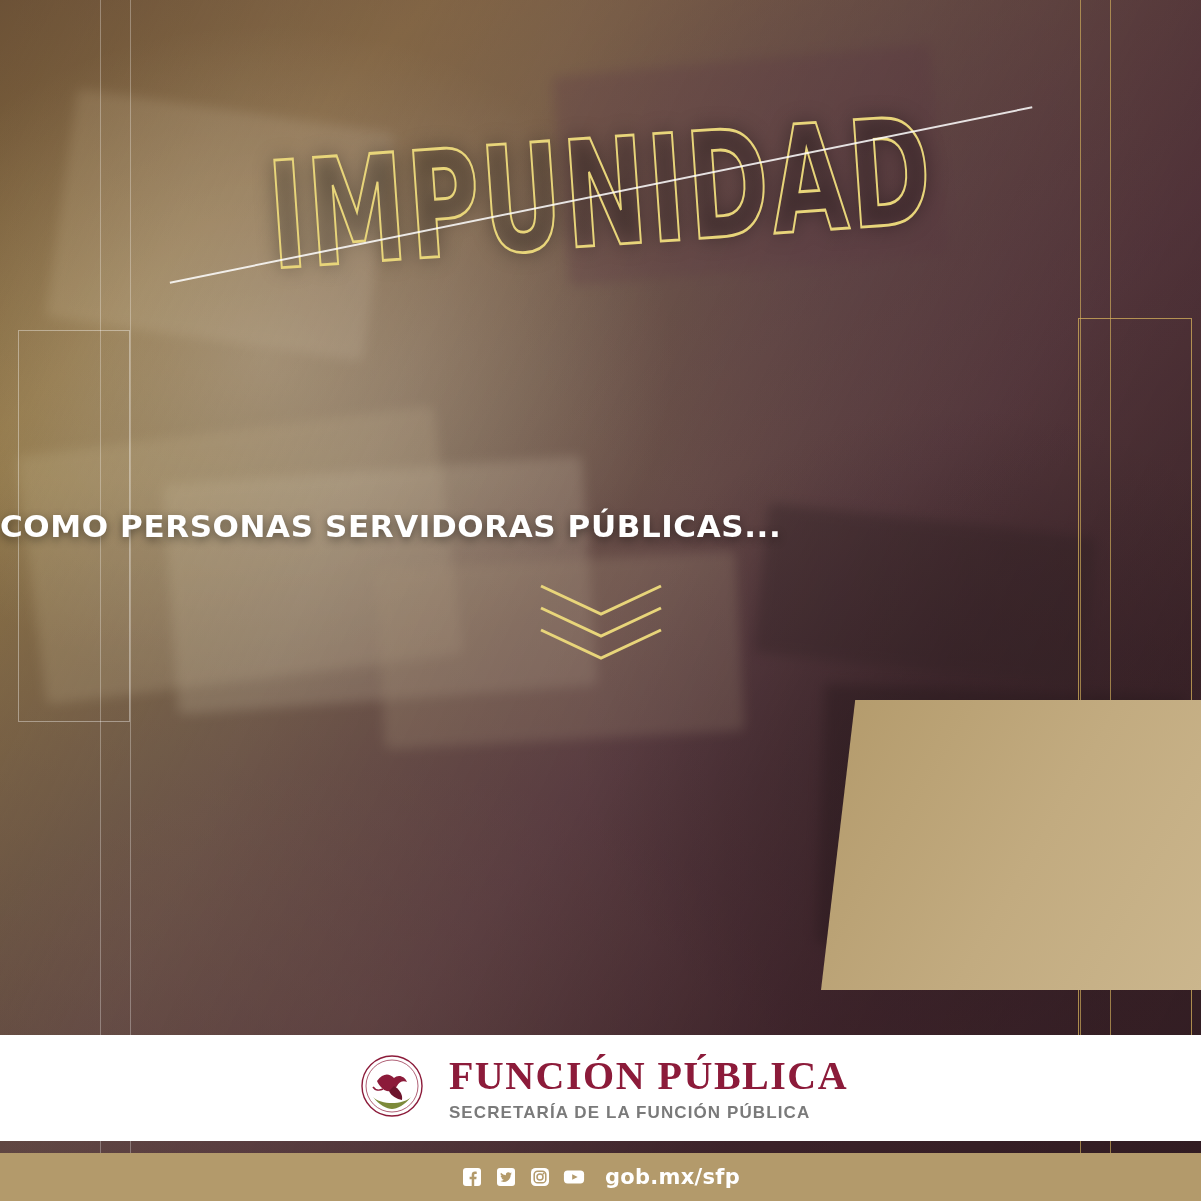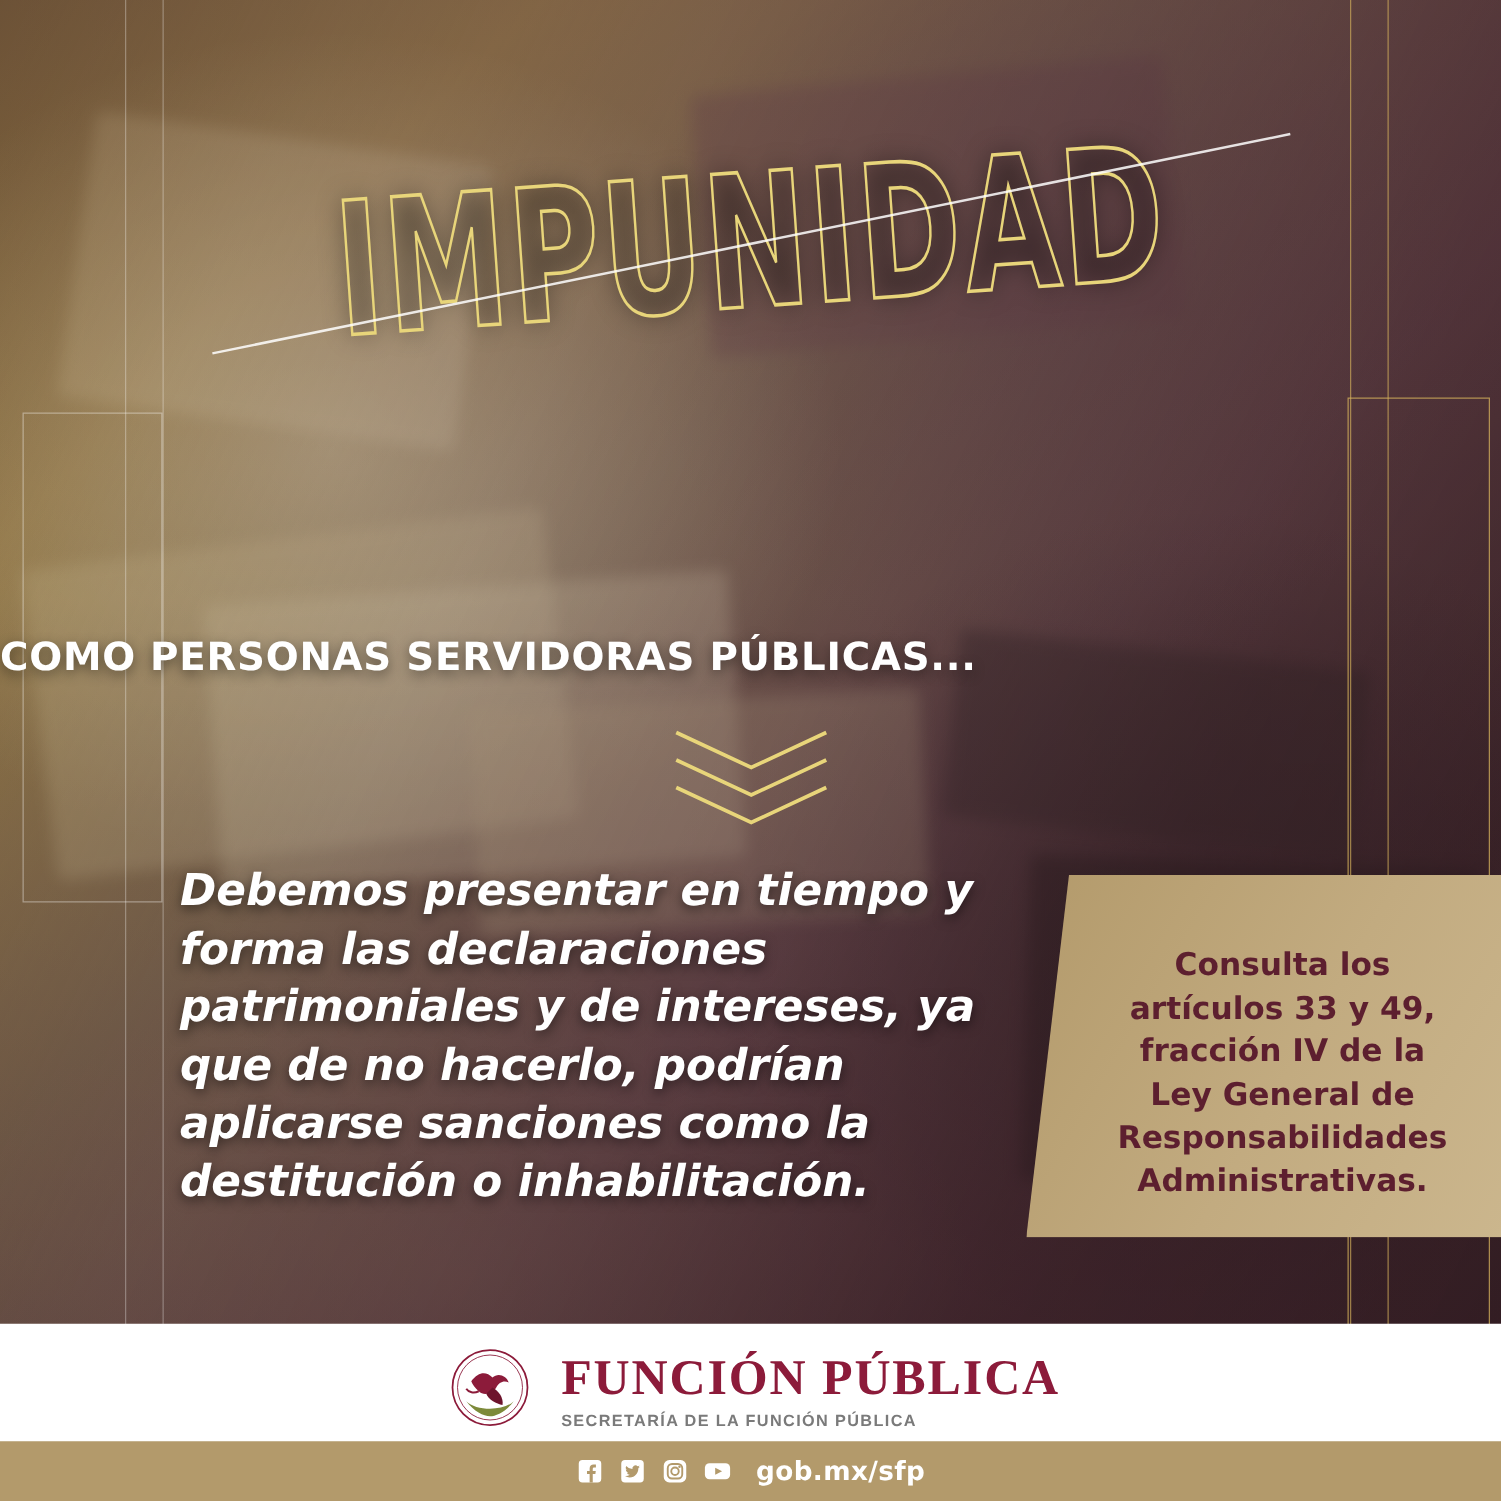--- a/index.html
+++ b/index.html
@@ -194,21 +194,21 @@
     font-family: "DejaVu Sans", sans-serif;
     font-weight: 700;
     font-size: 25px;
     line-height: 1.38;
   }
 
   
   .footer-white {
     position: absolute;
     left: 0; right: 0;
-    bottom: 36px;
+    bottom: 60px;
     height: 106px;
     background: #ffffff;
     display: flex;
     align-items: center;
     justify-content: center;
   }
   .logo-row { display: flex; align-items: center; gap: 18px; }
   .eagle {
     width: 78px; height: 70px;
     position: relative;
@@ -219,21 +219,21 @@
     font-family: "Liberation Serif", serif;
     font-weight: 700;
     font-size: 40px;
     letter-spacing: 1.5px;
     color: #8c1b3a;
   }
   .brand-sub {
     margin-top: 8px;
     font-family: "Liberation Sans", sans-serif;
     font-weight: 700;
-    font-size: 13px;
+    font-size: 17px;
     letter-spacing: 1.1px;
     color: #7a7a7a;
   }
 
   
   .footer-bar {
     position: absolute;
     left: 0; right: 0; bottom: 0;
     height: 48px;
     background: #b39a6b;
@@ -291,24 +291,22 @@
   <div class="subhead">COMO PERSONAS SERVIDORAS PÚBLICAS...</div>
 
   <div class="chevrons">
     <svg width="140" height="90" viewBox="0 0 140 90">
       <polyline points="10,8 70,36 130,8" fill="none" stroke="#e8d57a" stroke-width="3"></polyline>
       <polyline points="10,30 70,58 130,30" fill="none" stroke="#e8d57a" stroke-width="3"></polyline>
       <polyline points="10,52 70,80 130,52" fill="none" stroke="#e8d57a" stroke-width="3"></polyline>
     </svg>
   </div>
 
-  <div class="body-copy">Debemos presentar en tiempo y forma las declaraciones patrimoniales y de intereses, ya que de no hacerlo, podrían aplicarse sanciones como la destitución o inhabilitación.</div>
 
   <div class="note-panel"></div>
-  <div class="note-text">Consulta los artículos 33 y 49, fracción IV de la Ley General de Responsabilidades Administrativas.</div>
 
   <div class="footer-white">
     <div class="logo-row">
       <div class="eagle">
         <svg width="78" height="70" viewBox="0 0 78 70">
           <circle cx="39" cy="33" r="30" fill="none" stroke="#8c1b3a" stroke-width="1.4"></circle>
           <circle cx="39" cy="33" r="26" fill="none" stroke="#8c1b3a" stroke-width="0.7"></circle>
           <path d="M24 28 C30 20 36 20 41 25 C45 21 52 23 54 29 C50 27 46 29 44 33 C41 38 34 40 30 36 C27 33 25 31 24 28 Z" fill="#8c1b3a"></path>
           <path d="M41 33 C46 36 50 41 49 47 C44 46 38 43 36 38 Z" fill="#6d142c"></path>
           <path d="M20 44 C28 52 50 52 58 44 C52 52 44 56 39 56 C34 56 26 52 20 44 Z" fill="#7d8a3a"></path>

